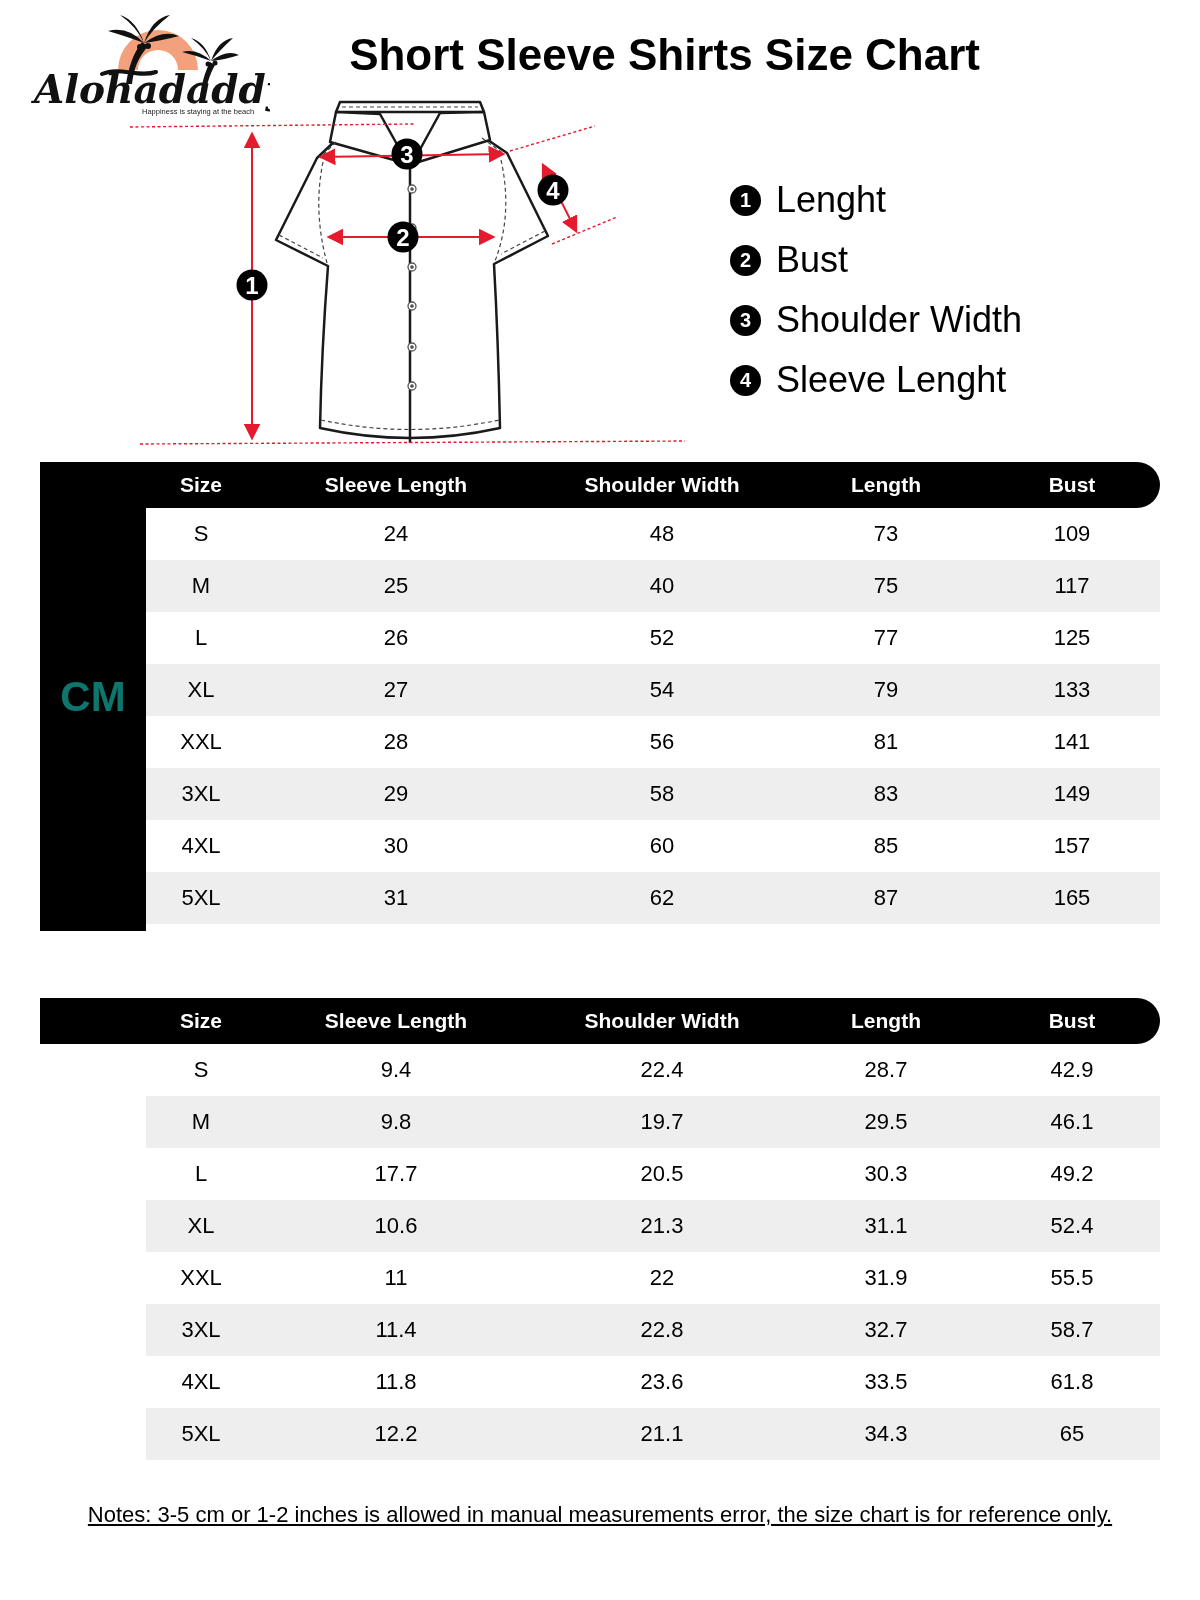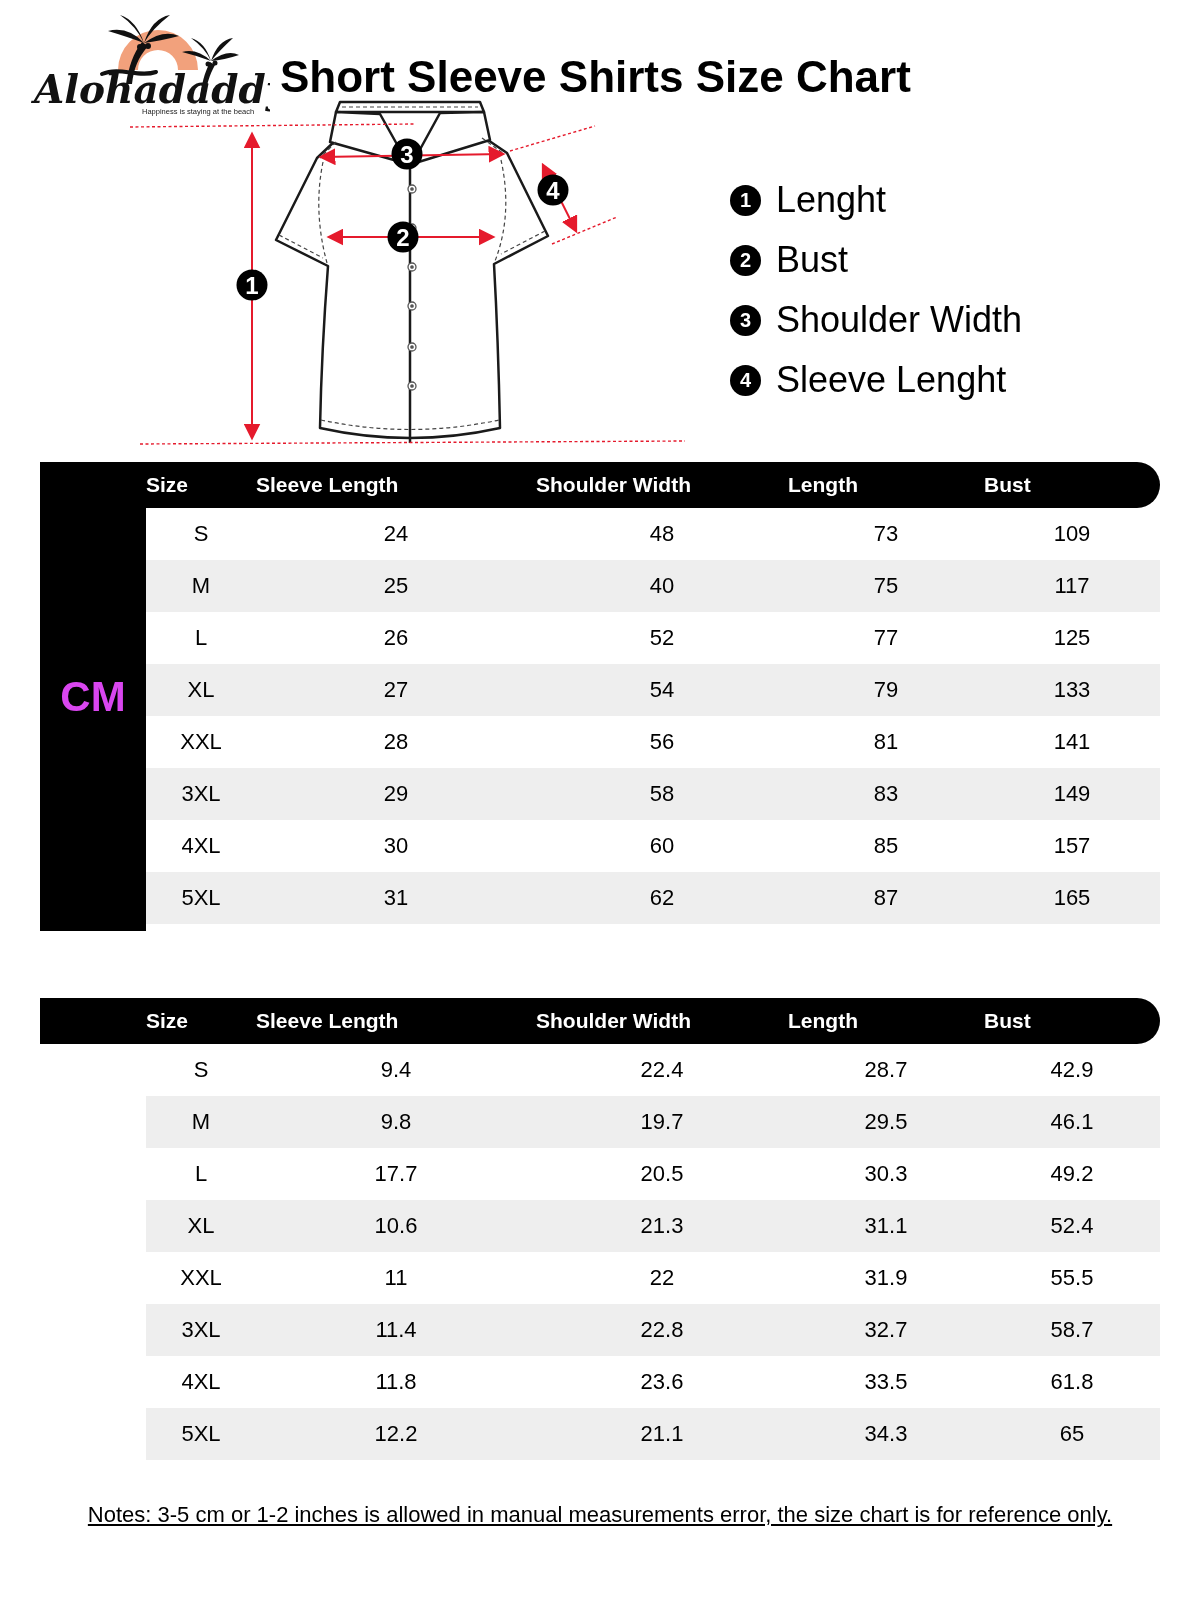--- a/index.html
+++ b/index.html
@@ -3,49 +3,49 @@
 <meta charset="utf-8">
 <style>
   html,body{margin:0;padding:0;background:#fff;}
   .page{
     position:relative;width:1200px;height:1600px;background:#fff;overflow:hidden;
     font-family:"Liberation Sans",sans-serif;color:#000;
   }
   
   .logo{position:absolute;left:30px;top:4px;width:240px;height:112px;}
   .title{
-    position:absolute;left:280px;top:52px;width:700px;text-align:left;
+    position:absolute;left:280px;top:30px;width:700px;text-align:right;
     font-size:44px;font-weight:bold;letter-spacing:0;
   }
   
   .shirt-svg{position:absolute;left:80px;top:98px;width:620px;height:352px;}
   .legend{position:absolute;left:730px;top:178px;}
   .legend-item{display:flex;align-items:center;height:44px;margin-bottom:16px;}
   .badge{
     width:31px;height:31px;border-radius:50%;background:#000;color:#fff;
     font-weight:bold;font-size:20px;display:flex;align-items:center;justify-content:center;
     flex:0 0 auto;
   }
   .legend-label{font-size:36px;margin-left:15px;white-space:nowrap;}
   
   .size-table{position:absolute;left:40px;width:1120px;}
   #table-cm{top:462px;}
   #table-inch{top:998px;}
   .unit-col{
     position:absolute;left:0;top:0;width:106px;height:calc(100% + 7px);
-    background:#000;color:#d946ef;display:flex;align-items:center;justify-content:center;
+    background:#000;color:#0f766e;display:flex;align-items:center;justify-content:center;
     font-weight:bold;z-index:2;
   }
   #table-cm .unit-col{font-size:42px;}
   #table-inch .unit-col{font-size:34px;}
   .thead{
     position:relative;display:flex;align-items:center;height:46px;background:#000;
     border-radius:0 23px 23px 0;z-index:1;
   }
-  .hcell{color:#fff;font-weight:bold;font-size:21px;}
+  .hcell{color:#fff;font-weight:bold;font-size:21px;text-align:center;}
   .tbody{margin-left:106px;}
   .trow{display:flex;align-items:center;height:52px;background:#fff;}
   .trow:nth-child(even){background:#eee;}
   .tcell{font-size:22px;text-align:center;}
   .col-spacer{width:106px;flex:0 0 auto;}
   .col-0{width:110px;flex:0 0 auto;}
   .col-1{width:280px;flex:0 0 auto;}
   .col-2{width:252px;flex:0 0 auto;}
   .col-3{width:196px;flex:0 0 auto;}
   .col-4{width:176px;flex:0 0 auto;}

